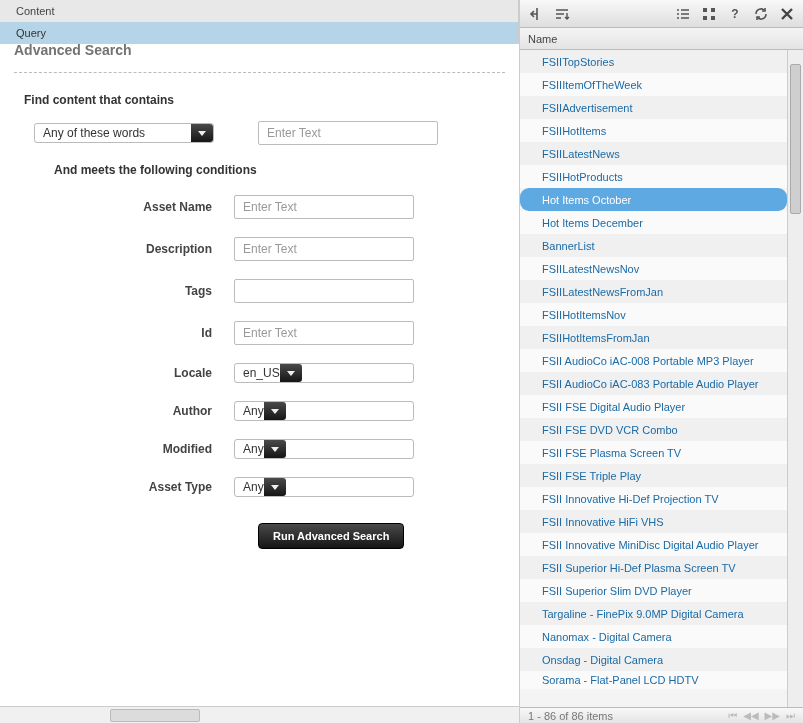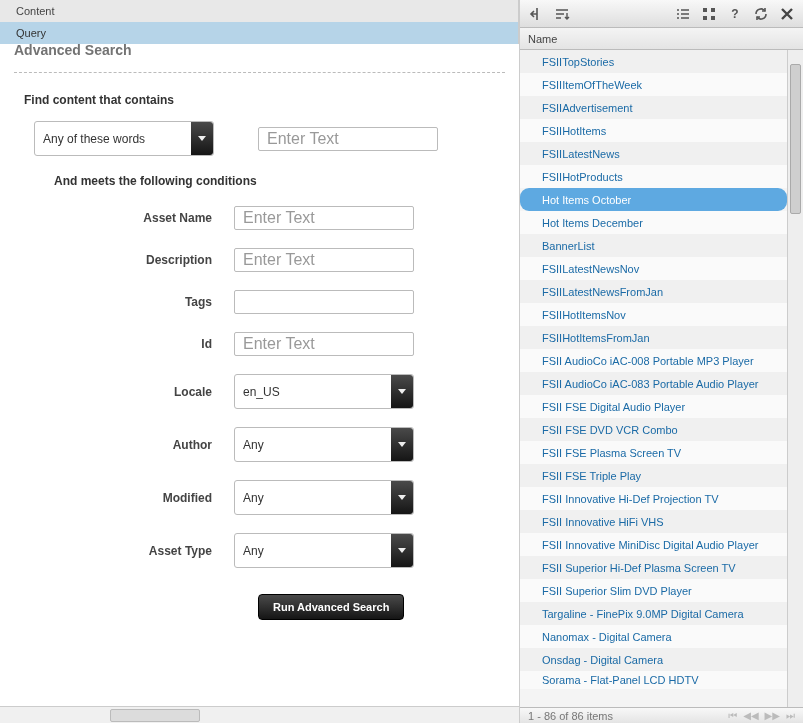--- a/index.html
+++ b/index.html
@@ -19,39 +19,39 @@
 .page-title { font-size: 14px; font-weight: bold; color: #737373; margin-bottom: 14px; }
 .hr-dotted { border: none; border-top: 1px dashed #bbb; margin-bottom: 20px; }
 
 .section-head { font-size: 12px; font-weight: bold; color: #333; margin: 4px 0 14px 10px; }
 .section-sub  { font-size: 12px; font-weight: bold; color: #333; margin: 10px 0 18px 40px; }
 
 .row { display: flex; align-items: center; margin-bottom: 18px; }
 .row .label { width: 220px; text-align: right; padding-right: 22px; font-weight: bold; color: #444; font-size: 12px; }
 
 .select-dark, .select-light {
-  display: flex; align-items: center; justify-content: space-between;
-  height: 35px; border-radius: 3px; padding: 0 0 0 8px; cursor: pointer;
+  display: flex; align-items: center; 
+  height: 20px; border-radius: 3px; padding: 0 0 0 8px; cursor: pointer;
   font-size: 12px; min-width: 180px;
 }
 .select-dark .sd-text { flex: 1; }
 .select-dark .sd-btn, .select-light .sd-btn {
   width: 22px; height: 100%; border-radius: 0 3px 3px 0;
   display: flex; align-items: center; justify-content: center;
   background: linear-gradient(#4a4a4a,#151515);
 }
 .select-dark { background: #fff; border: 1px solid #bbb; color: #333; }
 .select-light { background: #fff; border: 1px solid #bbb; color: #333; }
 .sd-arrow { width: 0; height: 0; border-left: 4px solid transparent; border-right: 4px solid transparent; border-top: 5px solid #eee; }
 
 .topsel { width: 180px; margin-left: 20px; }
 
 .input-text {
   width: 180px; height: 24px; border: 1px solid #bbb; border-radius: 2px;
-  padding: 0 8px; font-size: 16px; color: #333; background: #fff;
+  padding: 0 8px; font-size: 12px; color: #333; background: #fff;
 }
 .input-text::placeholder { color: #999; }
 
 .run-btn {
   margin: 8px 0 8px 244px; height: 26px; padding: 0 14px;
   background: linear-gradient(#4a4a4a,#151515);
   color: #fff; border: 1px solid #000; border-radius: 4px;
   font-weight: bold; font-size: 11px; cursor: pointer;
 }
 

